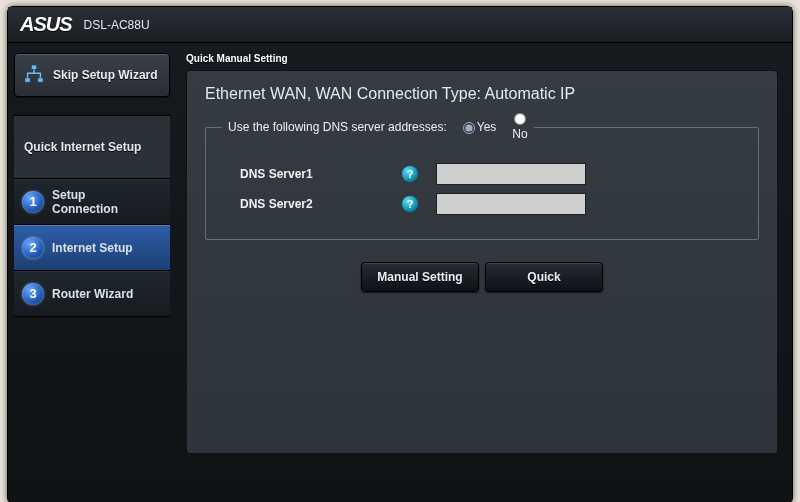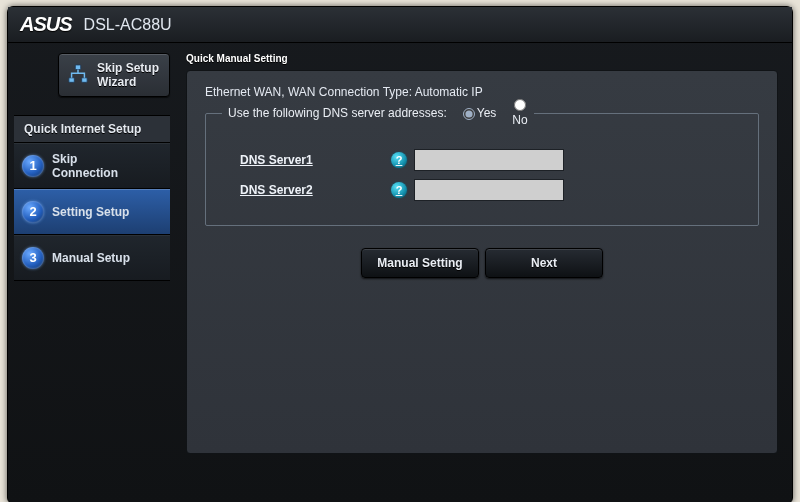--- a/index.html
+++ b/index.html
@@ -32,21 +32,21 @@
   }
   .brand {
     font-weight: 900;
     font-style: italic;
     font-size: 20px;
     letter-spacing: -1px;
     color: #fff;
     text-shadow: 0 1px 1px #000;
     margin-right: 12px;
   }
-  .model { font-size: 16px; color: #e0e6ee; }
+  .model { font-size: 12px; color: #e0e6ee; }
 
   .body {
     display: flex;
     height: 444px;
   }
   .sidebar {
     width: 168px;
     padding: 10px 6px;
     color: #cfd6de;
   }
@@ -55,36 +55,35 @@
     border: 1px solid #000;
     border-radius: 4px;
     background: linear-gradient(#3a4048, #2a2e34);
     box-shadow: inset 0 1px 0 rgba(255,255,255,.15), 0 1px 1px rgba(0,0,0,.6);
     display: flex;
     align-items: center;
     gap: 8px;
     padding: 0 8px;
     margin-bottom: 18px;
     cursor: pointer;
-    margin-left: 44px;
   }
   .skip-icon {
     width: 22px; height: 22px;
     display: inline-flex; align-items:center; justify-content:center;
   }
   .skip-label { font-size: 12px; font-weight: bold; color: #e8ecf2; text-shadow: 0 1px 0 #000; }
 
   .panel-title {
     background: #2c3138;
     border-top: 1px solid #000;
     border-bottom: 1px solid #000;
     color: #e4e9f0;
     font-size: 12px;
     font-weight: bold;
-    padding: 6px 10px;
+    padding: 24px 10px;
     text-shadow: 0 1px 0 #000;
   }
   .steps { }
   .step {
     display: flex;
     align-items: center;
     gap: 8px;
     height: 46px;
     padding: 0 8px;
     color: #d8e0ea;
@@ -121,48 +120,47 @@
     margin-bottom: 6px;
   }
   .card {
     border: 1px solid #101316;
     border-radius: 4px;
     background: linear-gradient(#363b42, #2f333a);
     height: 384px;
     padding: 14px 18px;
     position: relative;
   }
-  .subtitle { color: #e4e9f1; font-size: 12px; }
+  .subtitle { color: #e4e9f1; font-size: 16px; margin-bottom: 10px; }
 
   fieldset.dns {
     border: 1px solid #65707c;
     border-radius: 2px;
     padding: 14px 16px 16px;
     margin-bottom: 22px;
   }
   fieldset.dns legend {
     color: #eaeef4;
     font-size: 12px;
     padding: 0 6px;
     display: flex; align-items: center; gap: 16px;
   }
   .radio {
     width: 12px; height: 12px; accent-color: #9fb0c6;
   }
   .row {
     display: grid;
     grid-template-columns: 150px 22px 150px;
     align-items: center;
-    gap: 1px;
+    gap: 12px;
     margin: 8px 0;
     color: #eef2f8;
     font-size: 12px;
     font-weight: bold;
     padding-left: 18px;
-    text-decoration: underline;
   }
   .help {
     width: 16px; height: 16px; border-radius: 50%;
     background: radial-gradient(circle at 35% 30%, #58e1f7, #1390ad 60%, #064a5e);
     color: #fff; font-size: 11px; font-weight: bold;
     display: inline-flex; align-items: center; justify-content: center;
     box-shadow: 0 0 2px #0b5a72;
     cursor: help;
   }
   .ip-input {
@@ -205,30 +203,30 @@
             <path d="M12 6 v4 M12 10 H5 V15 M12 10 H19 V15" stroke="#6fbaf0" stroke-width="1.6" fill="none"></path>
           </svg>
         </span>
         <span class="skip-label">Skip Setup Wizard</span>
       </div>
 
       <div class="panel-title">Quick Internet Setup</div>
       <div class="steps">
         <div class="step">
           <span class="badge">1</span>
-          <span style="white-space:pre-line">Skip
+          <span style="white-space:pre-line">Setup
 Connection</span>
         </div>
         <div class="step selected">
           <span class="badge">2</span>
-          <span>Setting Setup</span>
+          <span>Internet Setup</span>
         </div>
         <div class="step">
           <span class="badge">3</span>
-          <span>Manual Setup</span>
+          <span>Router Wizard</span>
         </div>
       </div>
     </aside>
 
     <section class="main">
       <h1 class="page-title">Quick Manual Setting</h1>
       <div class="card">
         <div class="subtitle">Ethernet WAN, WAN Connection Type: Automatic IP</div>
 
         <fieldset class="dns">
@@ -251,18 +249,18 @@
           </div>
           <div class="row">
             <span>DNS Server2</span>
             <span class="help">?</span>
             <input class="ip-input" type="text" value="" style="">
           </div>
         </fieldset>
 
         <div class="actions">
           <button class="btn">Manual Setting</button>
-          <button class="btn">Next</button>
+          <button class="btn">Quick</button>
         </div>
       </div>
     </section>
   </div>
 </div>
 
 </body></html>

